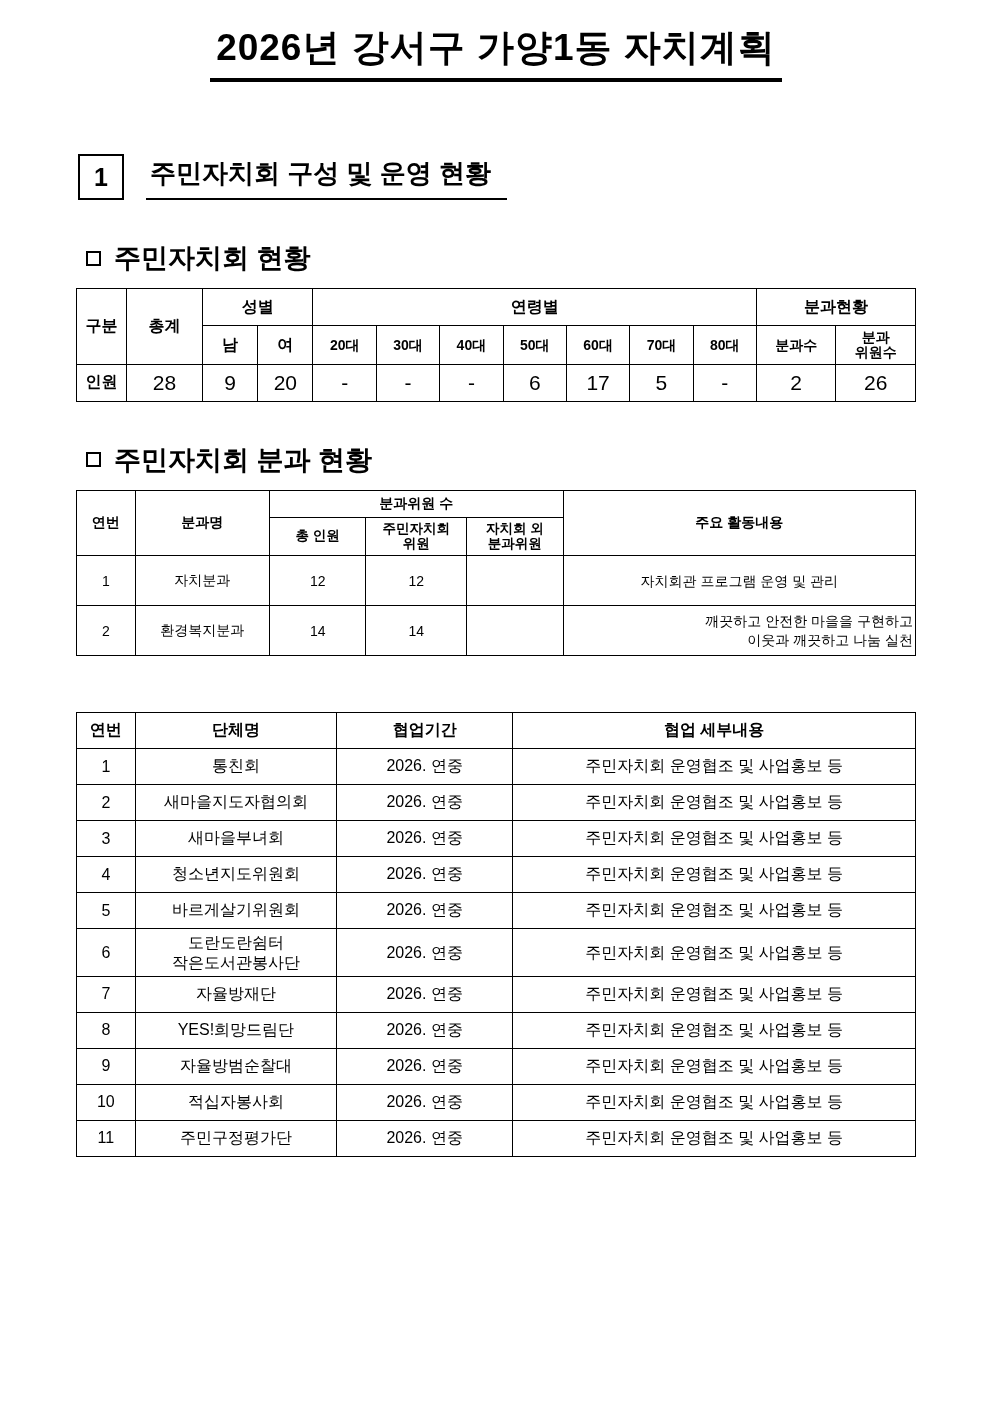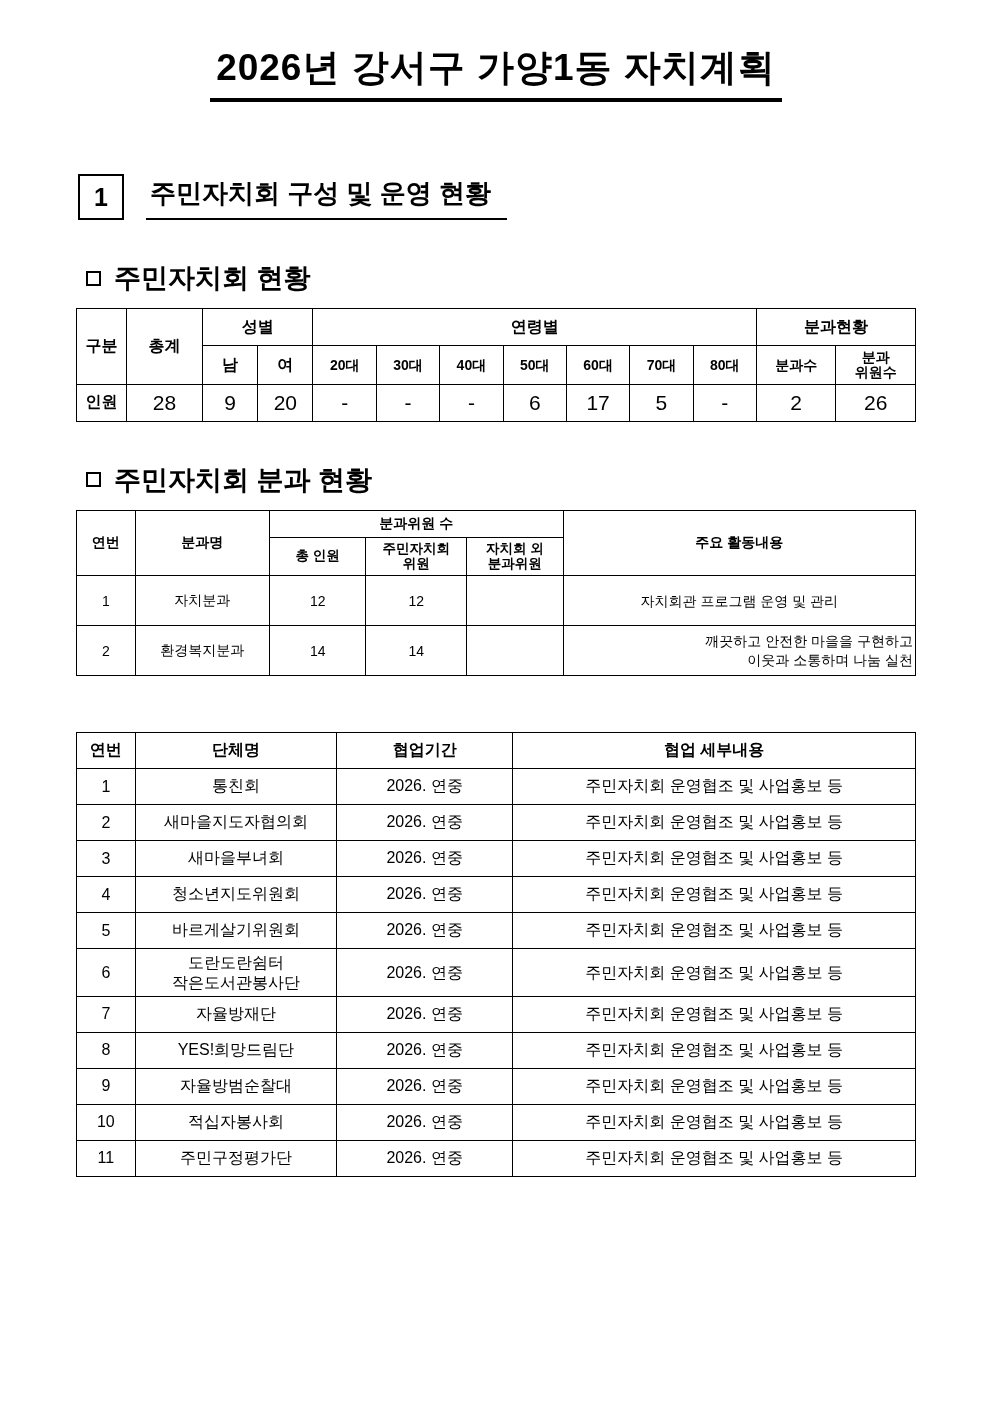--- a/index.html
+++ b/index.html
@@ -11,21 +11,21 @@
     width: 992px;
     min-height: 1403px;
     font-family: "Liberation Sans", sans-serif;
     color: #000000;
     position: relative;
   }
   .page {
     width: 992px;
     min-height: 1403px;
     box-sizing: border-box;
-    padding: 32px 72px 40px 72px;
+    padding: 12px 72px 40px 72px;
   }
 
   
   .doc-title-wrap {
     text-align: center;
     margin-top: 14px;
   }
   .doc-title {
     display: inline-block;
     font-size: 37px;
@@ -242,21 +242,21 @@
           </td>
         </tr>
         <tr class="tall">
           <td>2</td>
           <td>환경복지분과</td>
           <td>14</td>
           <td>14</td>
           <td></td>
           <td class="left-two" style="text-align:right; padding-left:12px;">
             <span>깨끗하고 안전한 마을을 구현하고</span><br>
-            <span>이웃과 소통하며 나눔 실천</span>
+            <span>이웃과 깨끗하고 나눔 실천</span>
           </td>
         </tr>
       </tbody>
     </table>
   </div>
 
   <div class="spacer-lg"></div>
 
 
   <div class="tbl-wrap">

